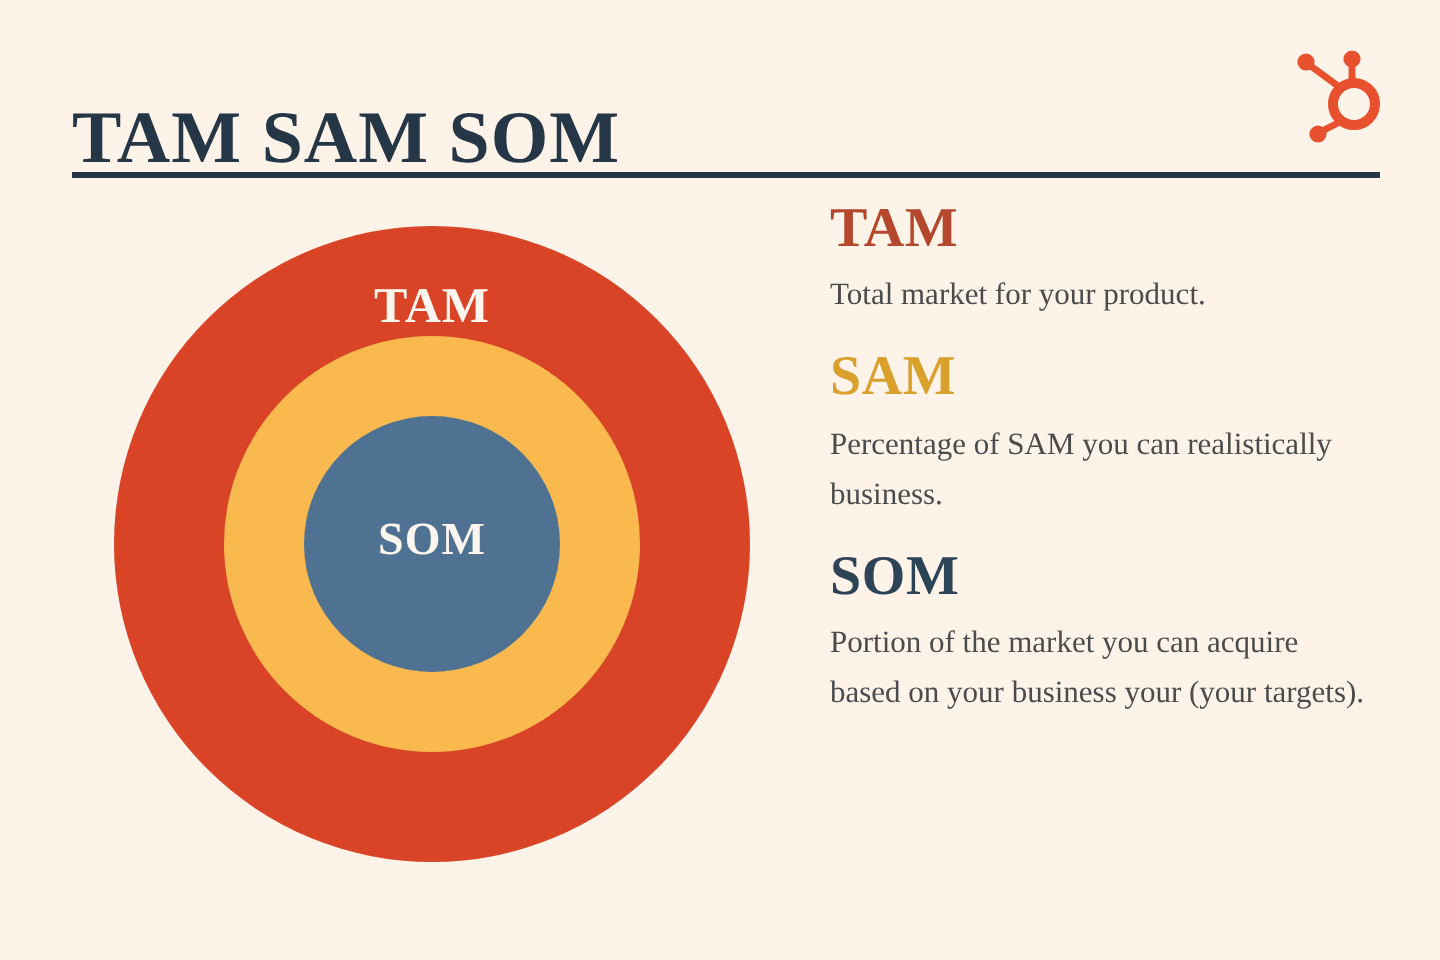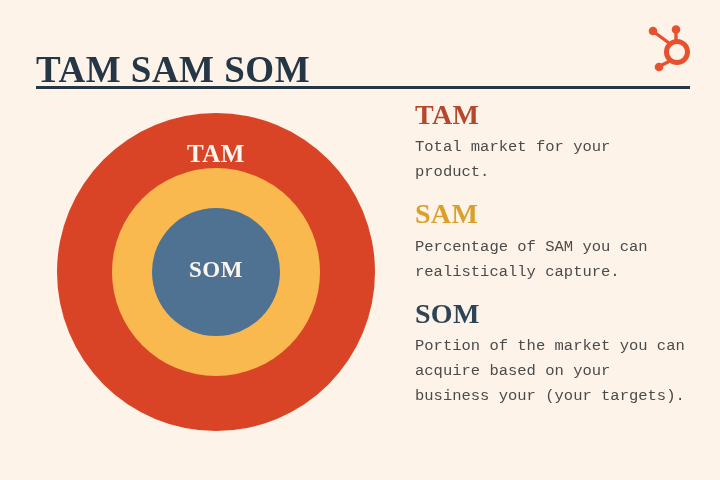--- a/index.html
+++ b/index.html
@@ -110,21 +110,21 @@
     font-size: 28px;
     line-height: 1.08;
     margin: 0 0 5px 0;
     letter-spacing: 0.3px;
   }
   .term-tam { color: #b4472c; }
   .term-sam { color: #d9a02c; }
   .term-som { color: #2d4456; }
 
   .legend-desc {
-    font-family: Liberation Mono, monospace;
+    font-family: Liberation Serif, serif;
     font-size: 15.5px;
     line-height: 1.62;
     color: #4b4b4b;
     margin: 0;
   }
 </style>
 </head>
 <body>
 
 <div class="page">
@@ -161,21 +161,21 @@
 
   <div class="legend">
 
     <div class="legend-block">
       <div class="legend-term term-tam">TAM</div>
       <p class="legend-desc">Total market for your product.</p>
     </div>
 
     <div class="legend-block">
       <div class="legend-term term-sam">SAM</div>
-      <p class="legend-desc">Percentage of SAM you can realistically capture.</p>
+      <p class="legend-desc">Percentage of SAM you can realistically business.</p>
     </div>
 
     <div class="legend-block">
       <div class="legend-term term-som">SOM</div>
       <p class="legend-desc">Portion of the market you can acquire based on your business your (your targets).</p>
     </div>
 
   </div>
 
 </div>

